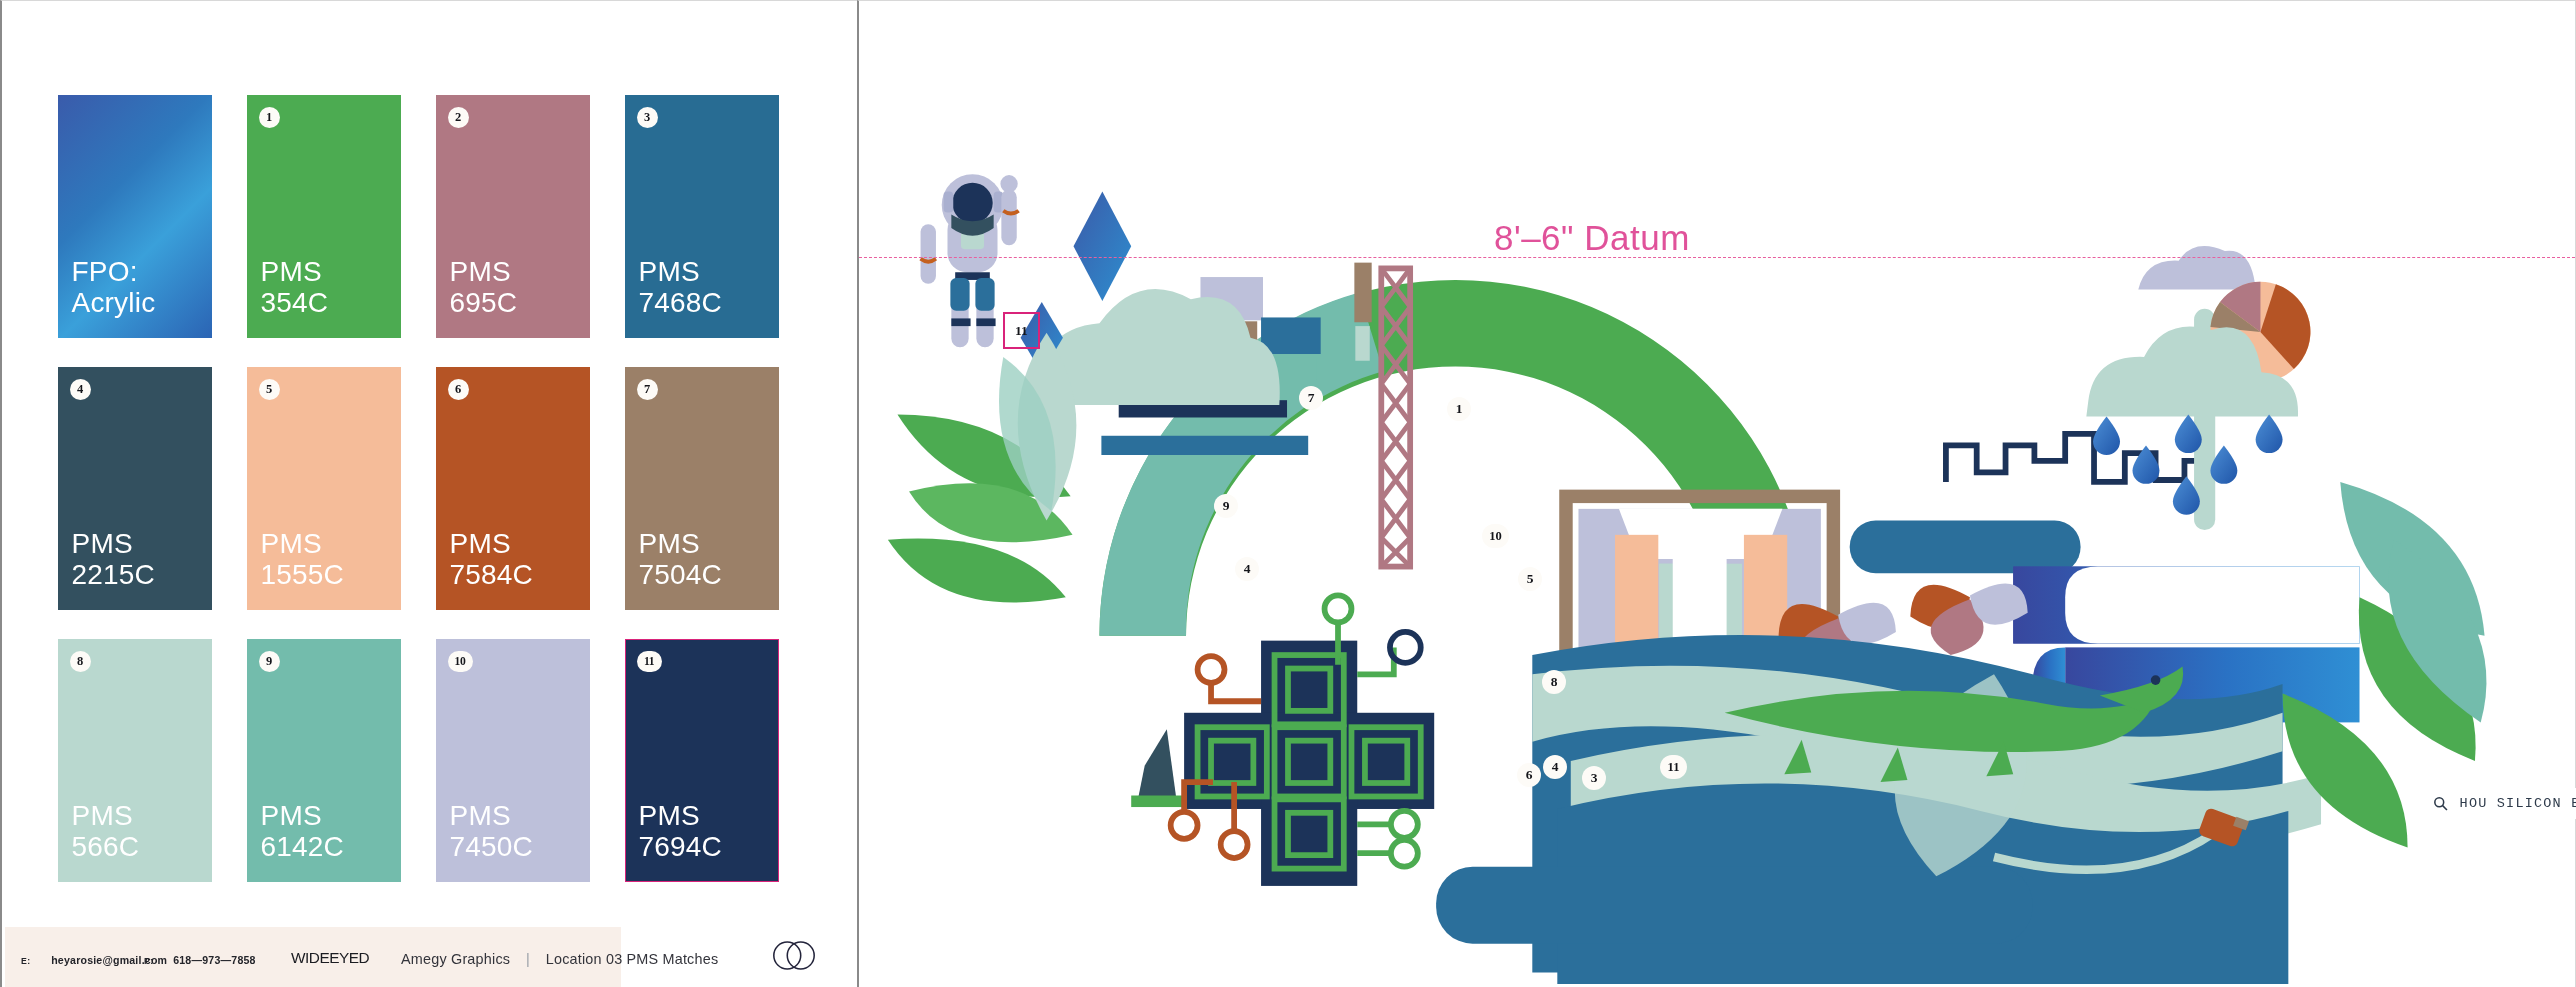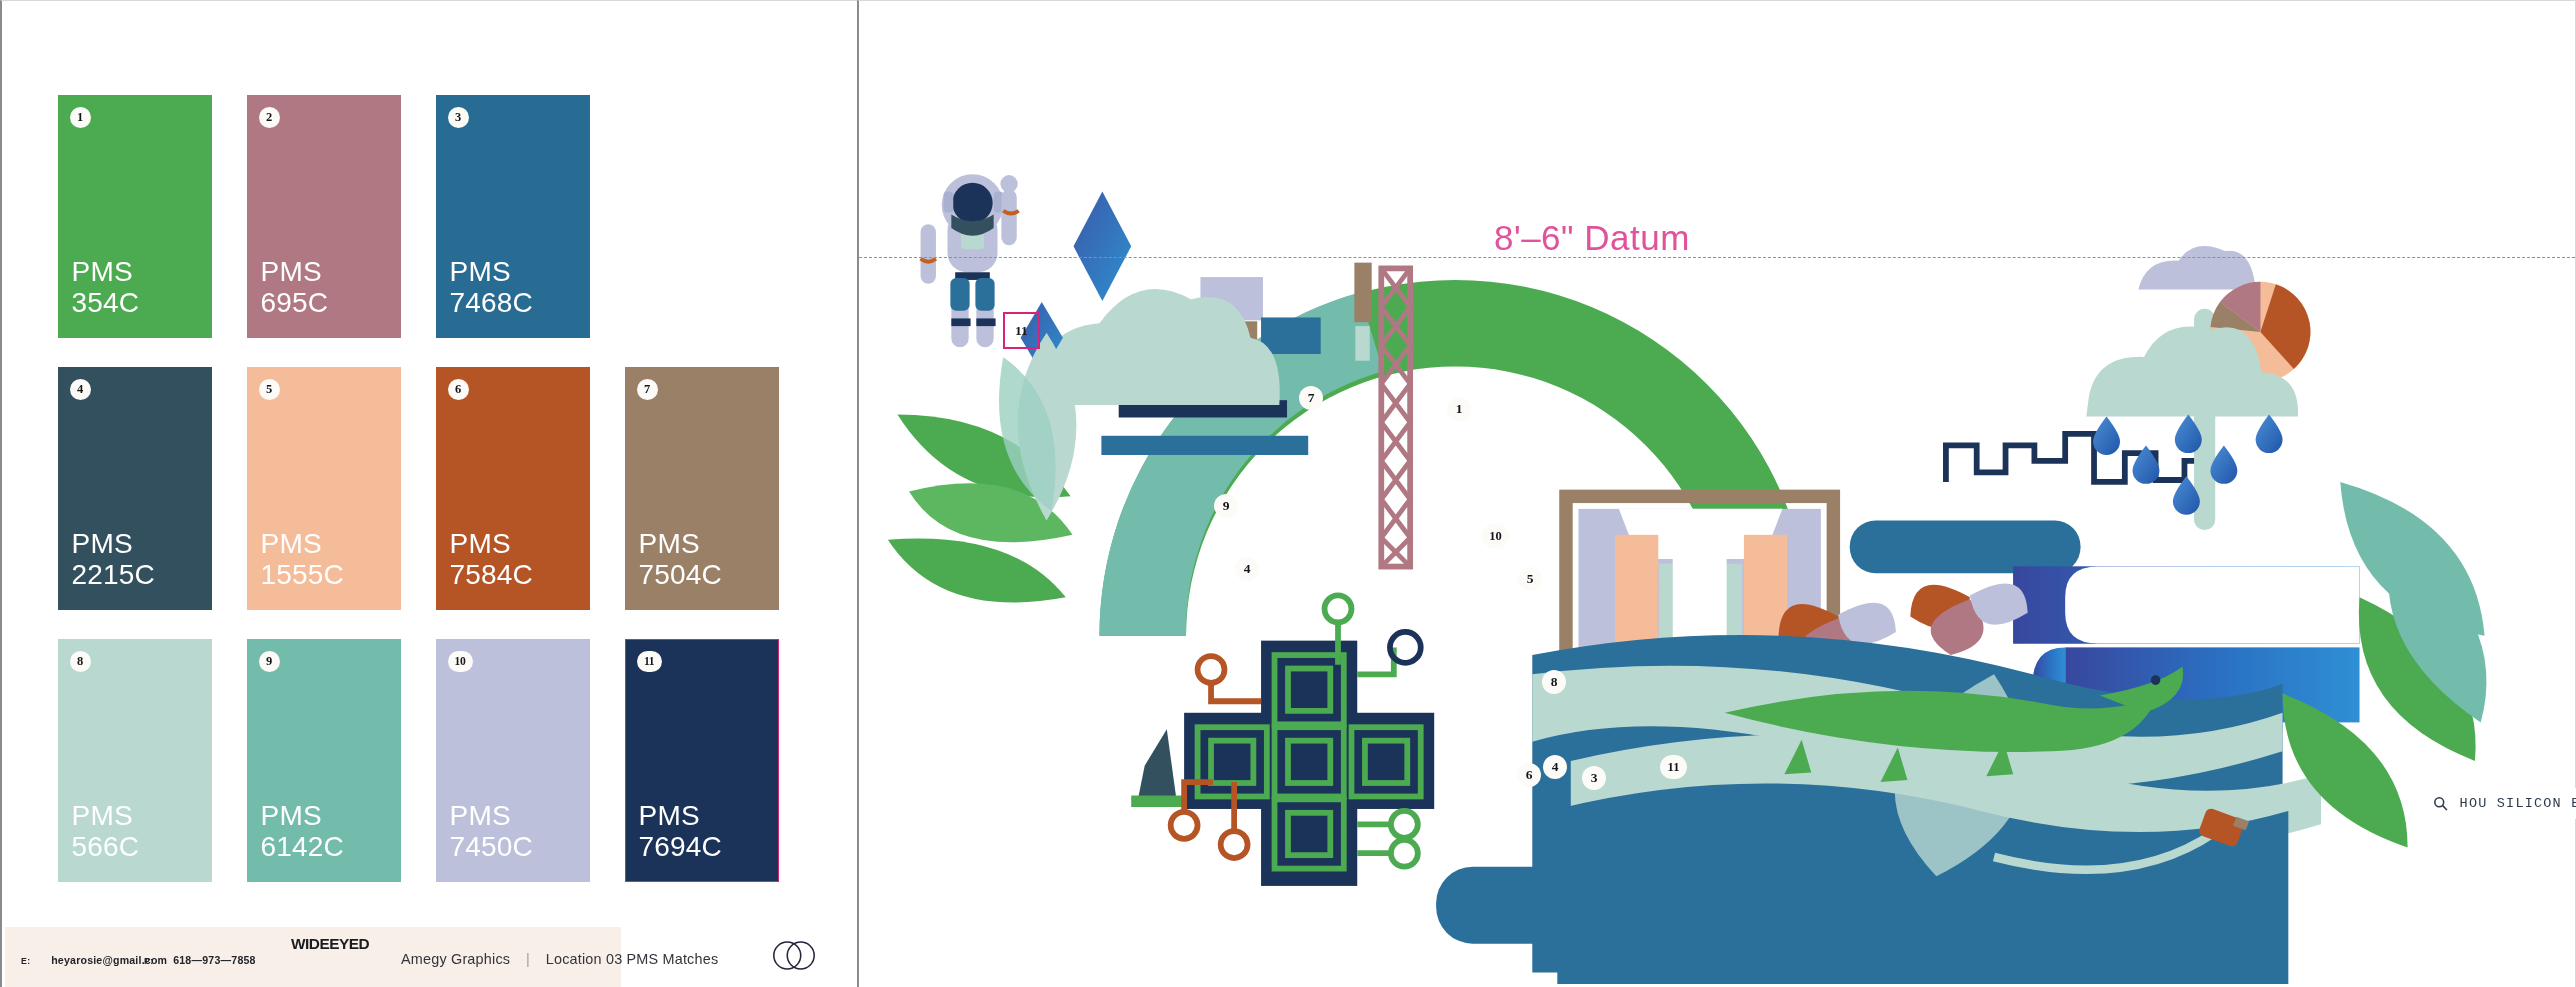--- a/index.html
+++ b/index.html
@@ -20,21 +20,21 @@
     font-weight:300;letter-spacing:0.2px;font-family:"Liberation Sans",sans-serif;}
   .swatch.outlined{outline:1.9px solid #d9237a;outline-offset:-1.9px;}
 
   
   .footer-strip{position:absolute;left:2.9px;bottom:0;height:60px;width:616px;background:#f8efe9;}
   .footer{position:absolute;left:0;bottom:0;height:60px;width:854px;display:flex;align-items:center;}
   .f-email{position:absolute;left:19px;bottom:21px;display:flex;align-items:baseline;gap:7.7px;}
   .f-phone{position:absolute;left:142px;bottom:21px;display:flex;align-items:baseline;gap:6.7px;}
   .f-lbl{font-size:8.7px;font-weight:700;color:#23242a;letter-spacing:0.4px;}
   .f-val{font-size:10.6px;font-weight:700;color:#23242a;letter-spacing:0.2px;margin-left:13px;}
-  .f-brand{position:absolute;left:289px;bottom:34px;font-size:15.4px;font-weight:700;color:#1b1c21;letter-spacing:-0.5px;}
+  .f-brand{position:absolute;left:289px;bottom:20px;font-size:15.4px;font-weight:400;color:#1b1c21;letter-spacing:-0.5px;}
   .f-title{position:absolute;left:399px;bottom:20px;font-size:14.4px;color:#33343b;font-weight:400;letter-spacing:0.2px;}
   .f-sep{margin:0 11.6px;color:#9aa0a8;}
   .f-logo{position:absolute;right:37px;bottom:17.3px;width:50px;height:29px;}
 
   
   .right-panel{position:relative;flex:1;height:988px;background:#ffffff;
     border:1px solid #d8d8d8;border-left:2.9px solid #8a8a8a;box-sizing:border-box;}
   .art{position:absolute;inset:0;}
   .datum-line{position:absolute;left:0;right:0;top:256px;border-top:1.9px dashed #e8609f;}
   .datum-label{position:absolute;top:217px;left:635px;color:#e0529a;font-size:35px;font-weight:300;letter-spacing:0.5px;}
@@ -50,20 +50,23 @@
   .searchbar .stext{font-family:"Liberation Mono",monospace;font-size:13.5px;color:#2d3a4a;letter-spacing:1.2px;}
 </style>
 </head>
 <body>
 
 <div class="page">
 
   <div class="left-panel">
     <div class="swatch-grid" id="swatch-grid">
         <div class="swatch-row">
+          <div class="swatch" style="background: linear-gradient(135deg, rgb(58, 91, 171) 0%, rgb(46, 121, 189) 38%, rgb(58, 160, 218) 62%, rgb(43, 100, 180) 100%);">
+            <div class="sw-label">FPO:<br>Acrylic</div>
+          </div>
           <div class="swatch" style="background: rgb(76, 171, 81);">
             <div class="badge">1</div>
             <div class="sw-label">PMS<br>354C</div>
           </div>
           <div class="swatch" style="background: rgb(176, 120, 131);">
             <div class="badge">2</div>
             <div class="sw-label">PMS<br>695C</div>
           </div>
           <div class="swatch" style="background: rgb(40, 108, 147);">
             <div class="badge">3</div>

